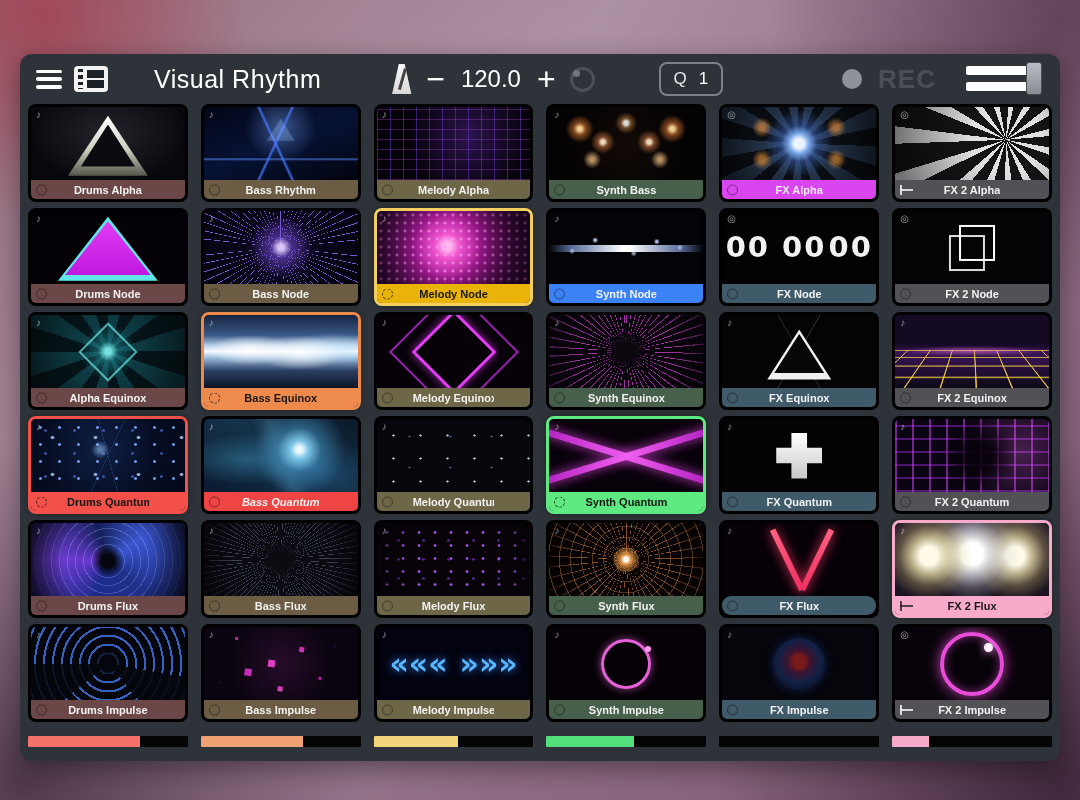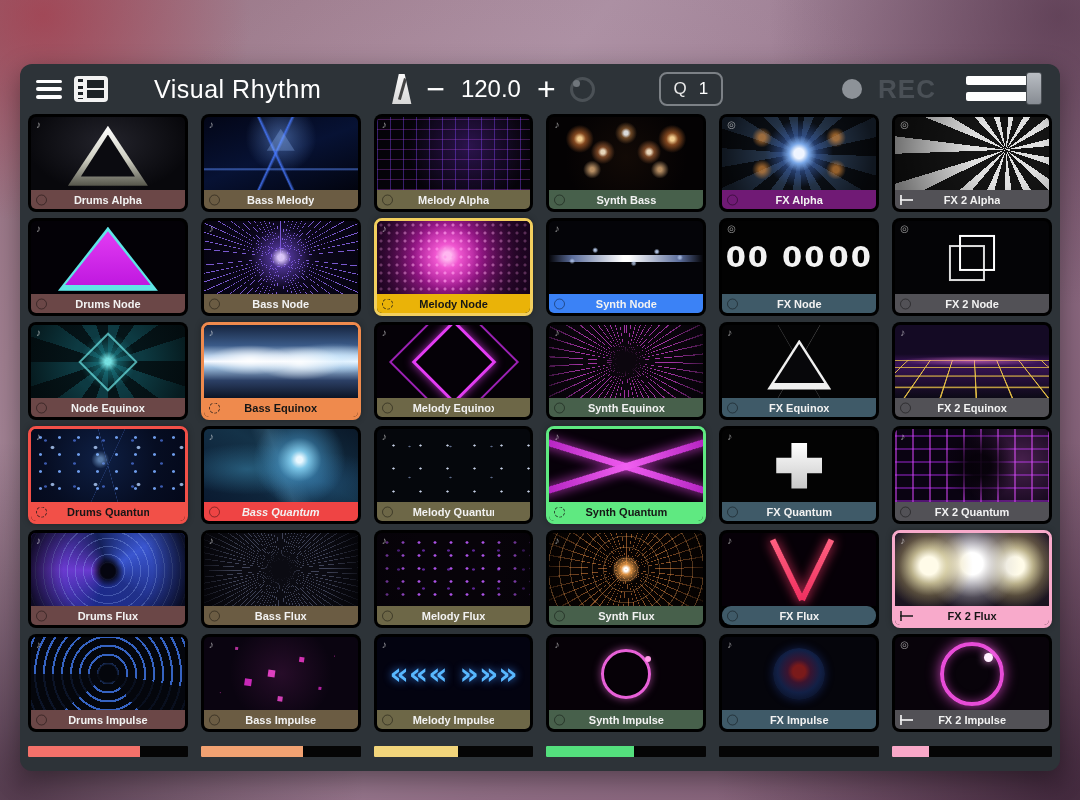--- a/index.html
+++ b/index.html
@@ -4,21 +4,21 @@
 <style>
   *{box-sizing:border-box;margin:0;padding:0}
   body{margin:0;font-family:"Liberation Sans","DejaVu Sans",sans-serif}
   .stage{position:relative;width:1080px;height:800px;overflow:hidden;background:
     radial-gradient(circle at 4% 2%, rgba(170,30,45,.5), transparent 16%),
     radial-gradient(circle at 98% 2%, rgba(60,30,52,.55), transparent 22%),
     radial-gradient(circle at 2% 98%, rgba(45,22,40,.7), transparent 26%),
     radial-gradient(circle at 98% 98%, rgba(40,20,38,.7), transparent 26%),
     radial-gradient(ellipse at 50% 40%, rgba(205,175,195,.28), transparent 60%),
     linear-gradient(130deg,#96707f 0%,#aa8ea1 35%,#8f6d84 65%,#7c5870 100%)}
-  .app{position:absolute;left:20px;top:64px;width:1040px;height:707px;background:#2d3338;
+  .app{position:absolute;left:20px;top:54px;width:1040px;height:707px;background:#2d3338;
     border-radius:12px;box-shadow:0 8px 26px rgba(0,0,0,.4)}
 
   
   .header{display:flex;align-items:center;gap:12px;height:50px;padding:0 16px;color:#fff}
   .menu{width:26px;height:19px;display:flex;flex-direction:column;justify-content:space-between;cursor:pointer}
   .menu i{display:block;height:3.5px;background:#fff;border-radius:2px}
   .film{width:34px;height:26px;background:#f2f2f2;border-radius:4px;position:relative;cursor:pointer}
   .film::before{content:"";position:absolute;left:4px;top:3px;bottom:3px;width:5px;
     background:repeating-linear-gradient(180deg,#1d2226 0 3px,transparent 3px 6.5px)}
   .film::after{content:"";position:absolute;left:13px;right:4px;top:4px;bottom:4px;
@@ -366,21 +366,21 @@
             <span class="ind ind-circle"></span>
             <span class="clip-name">Drums Alpha</span>
           </div>
         </div>
         <div class="cell">
           <div class="thumb a-wire-blue">
             <span class="corner">♪</span>
           </div>
           <div class="labelbar" style="background: rgb(107, 92, 67); color: rgb(242, 242, 242);">
             <span class="ind ind-circle"></span>
-            <span class="clip-name">Bass Melody</span>
+            <span class="clip-name">Bass Rhythm</span>
           </div>
         </div>
         <div class="cell">
           <div class="thumb a-circuit">
             <span class="corner">♪</span>
           </div>
           <div class="labelbar" style="background: rgb(109, 103, 71); color: rgb(242, 242, 242);">
             <span class="ind ind-circle"></span>
             <span class="clip-name">Melody Alpha</span>
           </div>
@@ -391,21 +391,21 @@
           </div>
           <div class="labelbar" style="background: rgb(71, 96, 75); color: rgb(242, 242, 242);">
             <span class="ind ind-circle"></span>
             <span class="clip-name">Synth Bass</span>
           </div>
         </div>
         <div class="cell">
           <div class="thumb a-kaleido">
             <span class="corner">◎</span>
           </div>
-          <div class="labelbar" style="background: #701a75; color: rgb(242, 242, 242); justify-content: center;">
+          <div class="labelbar" style="background: #d946ef; color: rgb(242, 242, 242); justify-content: center;">
             <span class="ind ind-circle"></span>
             <span class="clip-name">FX Alpha</span>
           </div>
         </div>
         <div class="cell">
           <div class="thumb a-mono-rays">
             <span class="corner">◎</span>
           </div>
           <div class="labelbar" style="background: rgb(82, 81, 86); color: rgb(242, 242, 242);">
             <span class="ind ind-oneshot"></span>
@@ -465,21 +465,21 @@
             <span class="ind ind-circle"></span>
             <span class="clip-name">FX 2 Node</span>
           </div>
         </div>
         <div class="cell">
           <div class="thumb a-teal-kaleido">
             <span class="corner">♪</span>
           </div>
           <div class="labelbar" style="background: rgb(107, 71, 71); color: rgb(242, 242, 242);">
             <span class="ind ind-circle"></span>
-            <span class="clip-name">Node Equinox</span>
+            <span class="clip-name">Alpha Equinox</span>
           </div>
         </div>
         <div class="cell selected" style="border-color: rgb(239, 138, 77);">
           <div class="thumb a-plasma">
             <span class="corner">♪</span>
           </div>
           <div class="labelbar" style="background: rgb(239, 138, 77); color: rgb(22, 22, 22);">
             <span class="ind ind-loop"></span>
             <span class="clip-name">Bass Equinox</span>
           </div>

